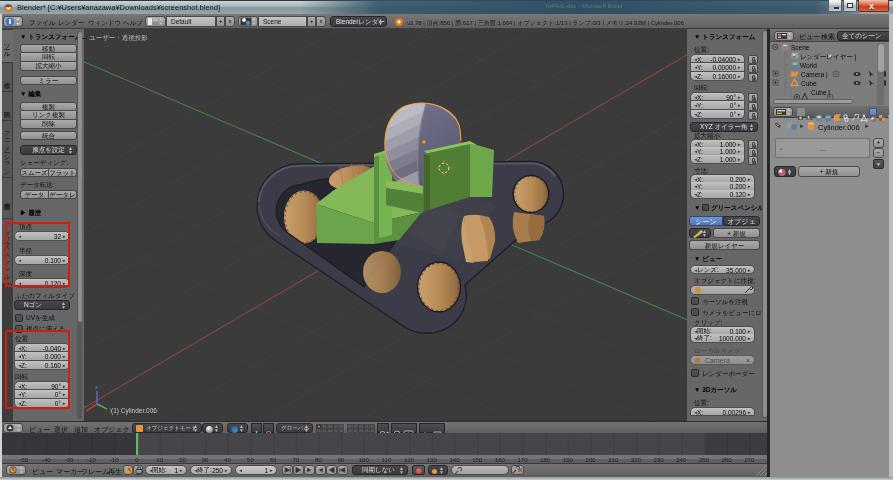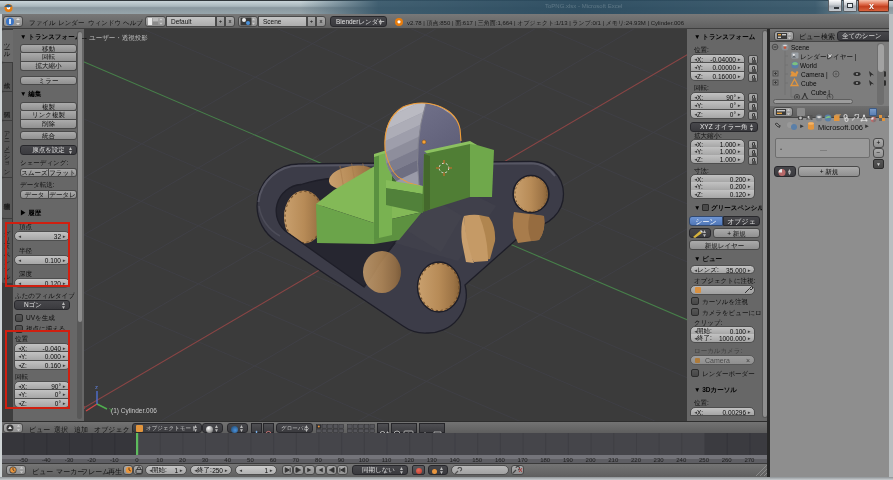--- a/index.html
+++ b/index.html
@@ -30,20 +30,21 @@
 
 <div class="abs" id="titlebar" style="left:0;top:0;width:893px;height:14px;background:linear-gradient(#e8eef0 0%,#c6d2d6 10%,#a8b6bc 45%,#8a989f 55%,#97a5ab 100%);overflow:hidden">
   <div class="abs" style="left:0;top:0;width:893px;height:1px;background:#30373b"></div>
   <div class="abs" style="left:300px;top:0;width:560px;height:14px;background:linear-gradient(90deg,rgba(52,84,103,0) 0%,rgba(52,84,103,.9) 14%,rgba(42,74,94,.95) 50%,rgba(52,84,103,.9) 92%,rgba(52,84,103,.25) 100%)"></div>
   <div class="abs" style="left:545px;top:3px;color:rgba(182,196,203,.33);font-size:6px;white-space:nowrap">ToPNG.xlsx - Microsoft Excel</div>
   <svg class="abs" style="left:3px;top:1.5px" width="11" height="11" viewBox="0 0 11 11">
         <circle cx="5.5" cy="6" r="4" fill="#e87d0d"></circle>
         <circle cx="5.5" cy="5.8" r="1.8" fill="#fff"></circle>
         <path d="M1 4.5 L5 2.2 L9.5 4 L5.5 5.5 Z" fill="#2a5d8a"></path>
       </svg>
+  <div class="abs" style="left:17px;top:2.5px;color:#15181a;font-size:7.5px;white-space:nowrap">Blender* [C:¥Users¥anazawa¥Downloads¥screenshot.blend]</div>
 
   <div class="abs" style="left:828px;top:0;width:14px;height:12px;background:linear-gradient(#fdfdfd,#c8cdd2 45%,#a7adb4 55%,#c3c9cf);border:1px solid #5a5f64;border-top:none;border-radius:0 0 2px 2px"></div>
   <div class="abs" style="left:834px;top:7px;width:5px;height:2px;background:#31373c"></div>
   <div class="abs" style="left:843px;top:0;width:14px;height:12px;background:linear-gradient(#fdfdfd,#c8cdd2 45%,#a7adb4 55%,#c3c9cf);border:1px solid #5a5f64;border-top:none;border-radius:0 0 2px 2px"></div>
   <div class="abs" style="left:847px;top:3px;width:6px;height:5px;border:1px solid #31373c;background:#e8ecef"></div>
   <div class="abs" style="left:858px;top:0;width:31px;height:12px;background:linear-gradient(#f5c5b0,#dd6a4a 40%,#c3401f 60%,#d8633e);border:1px solid #5e3326;border-top:none;border-radius:0 0 2px 2px"></div>
   <div class="abs" style="left:869px;top:1px;color:#fff;font-size:9px;font-weight:bold;text-shadow:0 1px 1px #7a2a12">x</div>
 </div>
 
 <div class="abs" id="infohdr" style="left:0;top:14px;width:893px;height:15px;background:linear-gradient(#787878,#616161);border-bottom:1px solid #3e3e3e">
@@ -856,21 +857,21 @@
       </svg>
   <svg class="abs" style="left:16px;top:15px" width="12" height="10" viewBox="0 0 12 10">
         <circle cx="4" cy="4" r="3" fill="#999"></circle>
         <circle cx="8" cy="6" r="3" fill="#5a7fa8"></circle>
       </svg>
   <div class="abs" style="left:29px;top:17px;color:#333;font-size:6px">►</div>
   <svg class="abs" style="left:36px;top:15px" width="10" height="10" viewBox="0 0 10 10">
         <path d="M2 2.5 a3 1.2 0 0 1 6 0 l0 5 a3 1.2 0 0 1 -6 0z" fill="#e2953d"></path>
         <ellipse cx="5" cy="2.5" rx="3" ry="1.2" fill="#f3b368"></ellipse>
       </svg>
-  <div class="abs" style="left:48px;top:16.5px;color:#111;font-size:7.5px">Microsoft.006</div>
+  <div class="abs" style="left:48px;top:16.5px;color:#111;font-size:7.5px">Cylinder.006</div>
   <div class="abs" style="left:94px;top:17px;color:#333;font-size:6px">►</div>
 
   <div class="abs" style="left:5px;top:32px;width:95px;height:20px;background:#9a9a9a;border:1px solid #6e6e6e;border-radius:2px"></div>
   <div class="abs" style="left:10px;top:40px;color:#555;font-size:6px">•</div>
   <div class="abs" style="left:50px;top:40px;color:#666;font-size:7px">—</div>
   <div class="abs btn" style="left:103px;top:32px;width:11px;height:10px">+</div>
   <div class="abs btn" style="left:103px;top:42px;width:11px;height:10px">−</div>
   <div class="abs" style="left:103px;top:53px;width:11px;height:10px;background:linear-gradient(#565656,#454545);border:1px solid #2c2c2c;border-radius:2px;color:#ccc;font-size:5px;text-align:center;line-height:9px">▼</div>
 
   <div class="abs drop" style="left:4px;top:60px;width:22px;height:11px">

